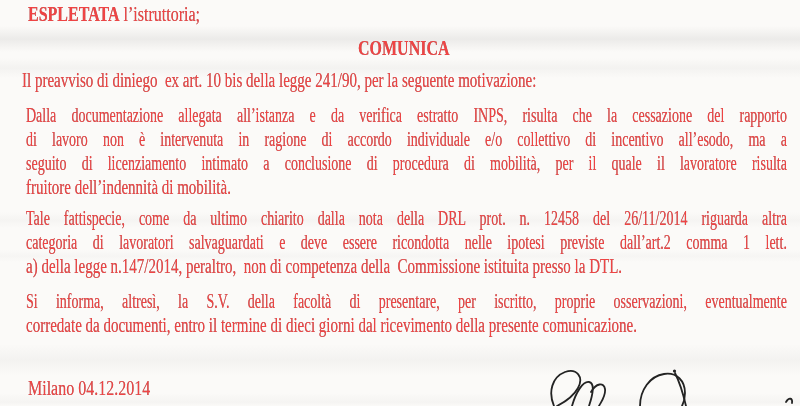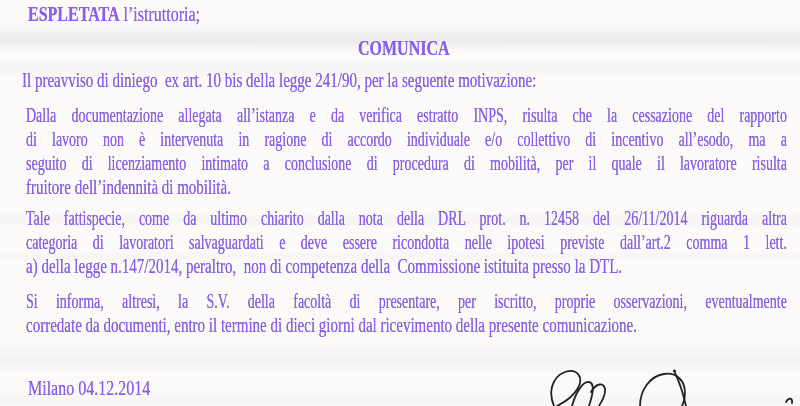--- a/index.html
+++ b/index.html
@@ -4,21 +4,21 @@
 <style>
   html, body { margin: 0; padding: 0; }
   .page {
     position: relative;
     width: 800px;
     height: 406px;
     background: #fbfaf8;
     overflow: hidden;
     font-family: "Liberation Serif", "DejaVu Serif", serif;
     font-size: 20px;
-    color: #8b5cf6;
+    color: #ef4444;
     text-shadow: 0 0 0.4px rgba(20,20,20,0.45);
   }
   .band {
     position: absolute;
     left: 0;
     width: 100%;
     pointer-events: none;
   }
   .tl {
     position: absolute;

